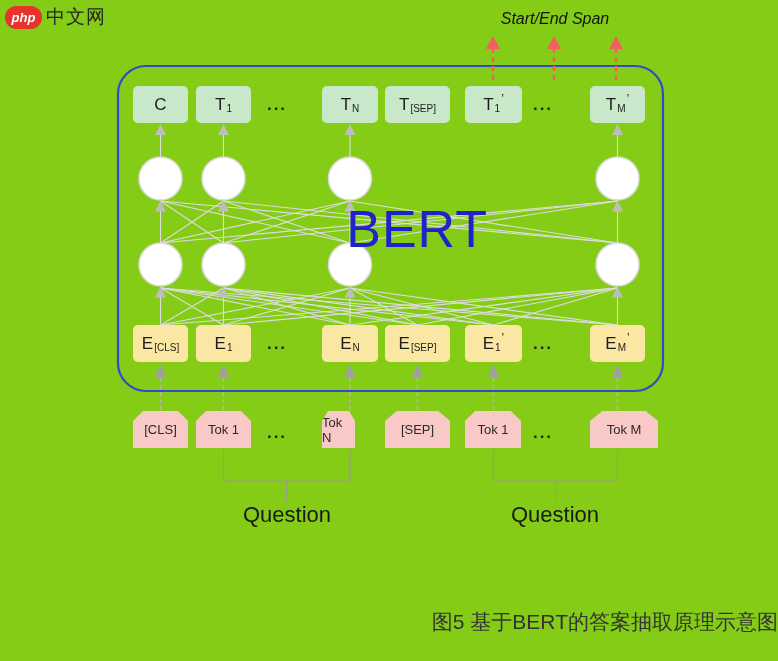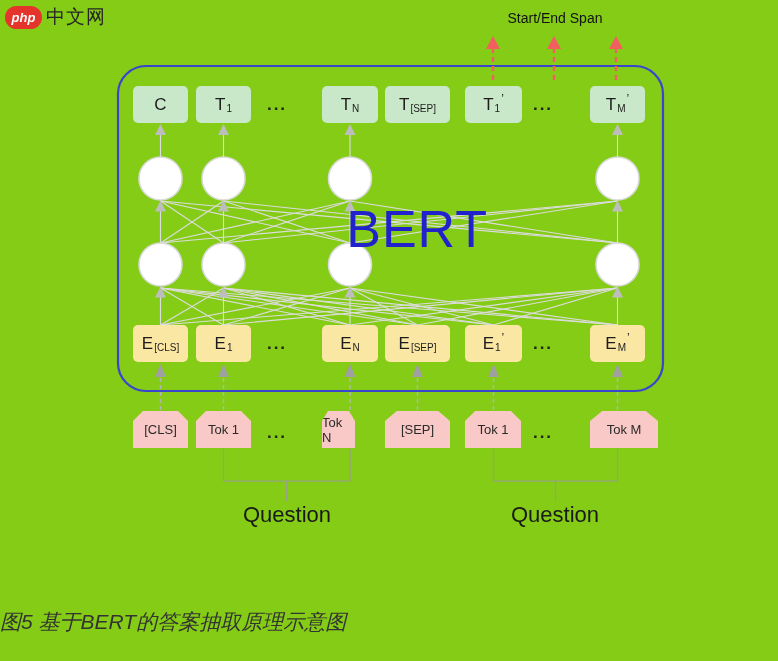--- a/index.html
+++ b/index.html
@@ -30,23 +30,23 @@
   .pinkbox{position:absolute;height:37px;background:var(--c-pink);display:flex;
     align-items:center;justify-content:center;font-size:13px;color:#2a2a2a;
     clip-path:polygon(0 27%,18% 0,82% 0,100% 27%,100% 100%,0 100%);}
   .cellbox sub{font-size:10px;line-height:0;position:relative;top:4px;margin-left:1px;}
   .prime{font-size:12px;position:relative;top:-6px;margin-left:1px;}
   .dots{position:absolute;font-size:17px;font-weight:bold;letter-spacing:2px;
     color:#222;transform:translate(-50%,-50%);}
   #bert-label{left:288px;top:199px;width:200px;text-align:right;
     font-size:52px;color:var(--c-bert);letter-spacing:1px;}
   #span-label{left:455px;top:10px;width:200px;text-align:center;
-    font-size:14px;color:#121212;}
+    font-size:16px;color:#121212;font-style:italic;}
   .grouplabel{top:502px;width:140px;text-align:center;font-size:22px;color:#1a1a1a;}
-  #caption{left:0;top:608px;width:778px;text-align:left;font-size:21px;color:#333;font-style:italic;}
+  #caption{left:0;top:608px;width:778px;text-align:right;font-size:21px;color:#333;}
   #logo{left:5px;top:4px;display:flex;align-items:center;gap:4px;}
   #logo-oval{width:37px;height:23px;background:#e5342b;border-radius:12px;
     display:flex;align-items:center;justify-content:center;
     color:#fff;font-size:13px;font-weight:bold;font-style:italic;}
   #logo-site{font-size:19px;font-weight:normal;color:#262626;letter-spacing:1px;}
 </style>
 </head>
 <body>
 
 <div id="stage" style="--c-green: #c9e7c9; --c-yellow: #fbe7a4; --c-pink: #f8c9c6; --c-blue: #3a45cf; --c-bert: #2222cc; --c-red: #f25f5f; --c-wire: #dcdcdc; --c-node: #dadada; --c-tri: #bdbdbd; --c-dash: #b5b5b5; --c-dashtri: #a0a0a0; --c-bracket: #9a9a9a;">

